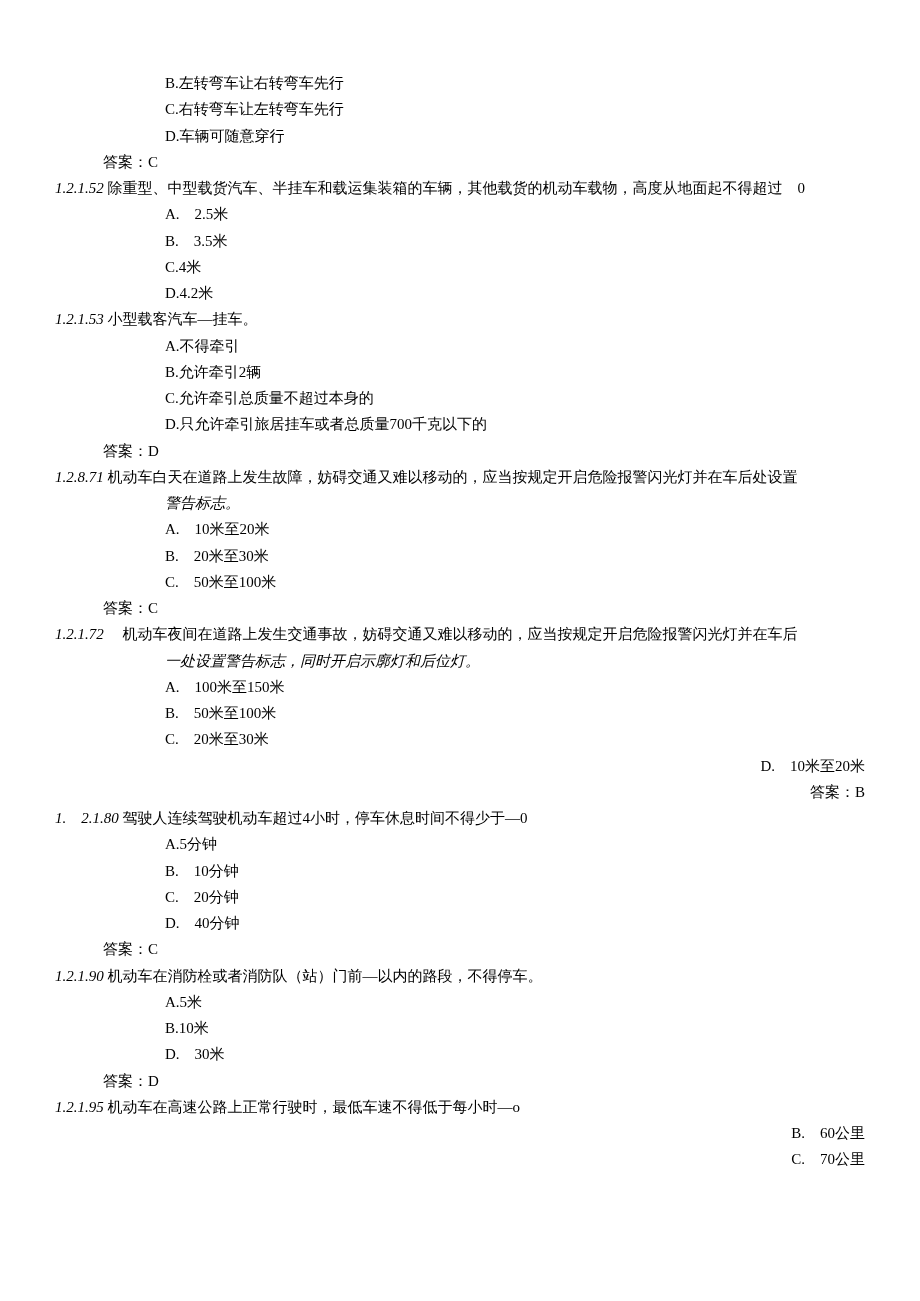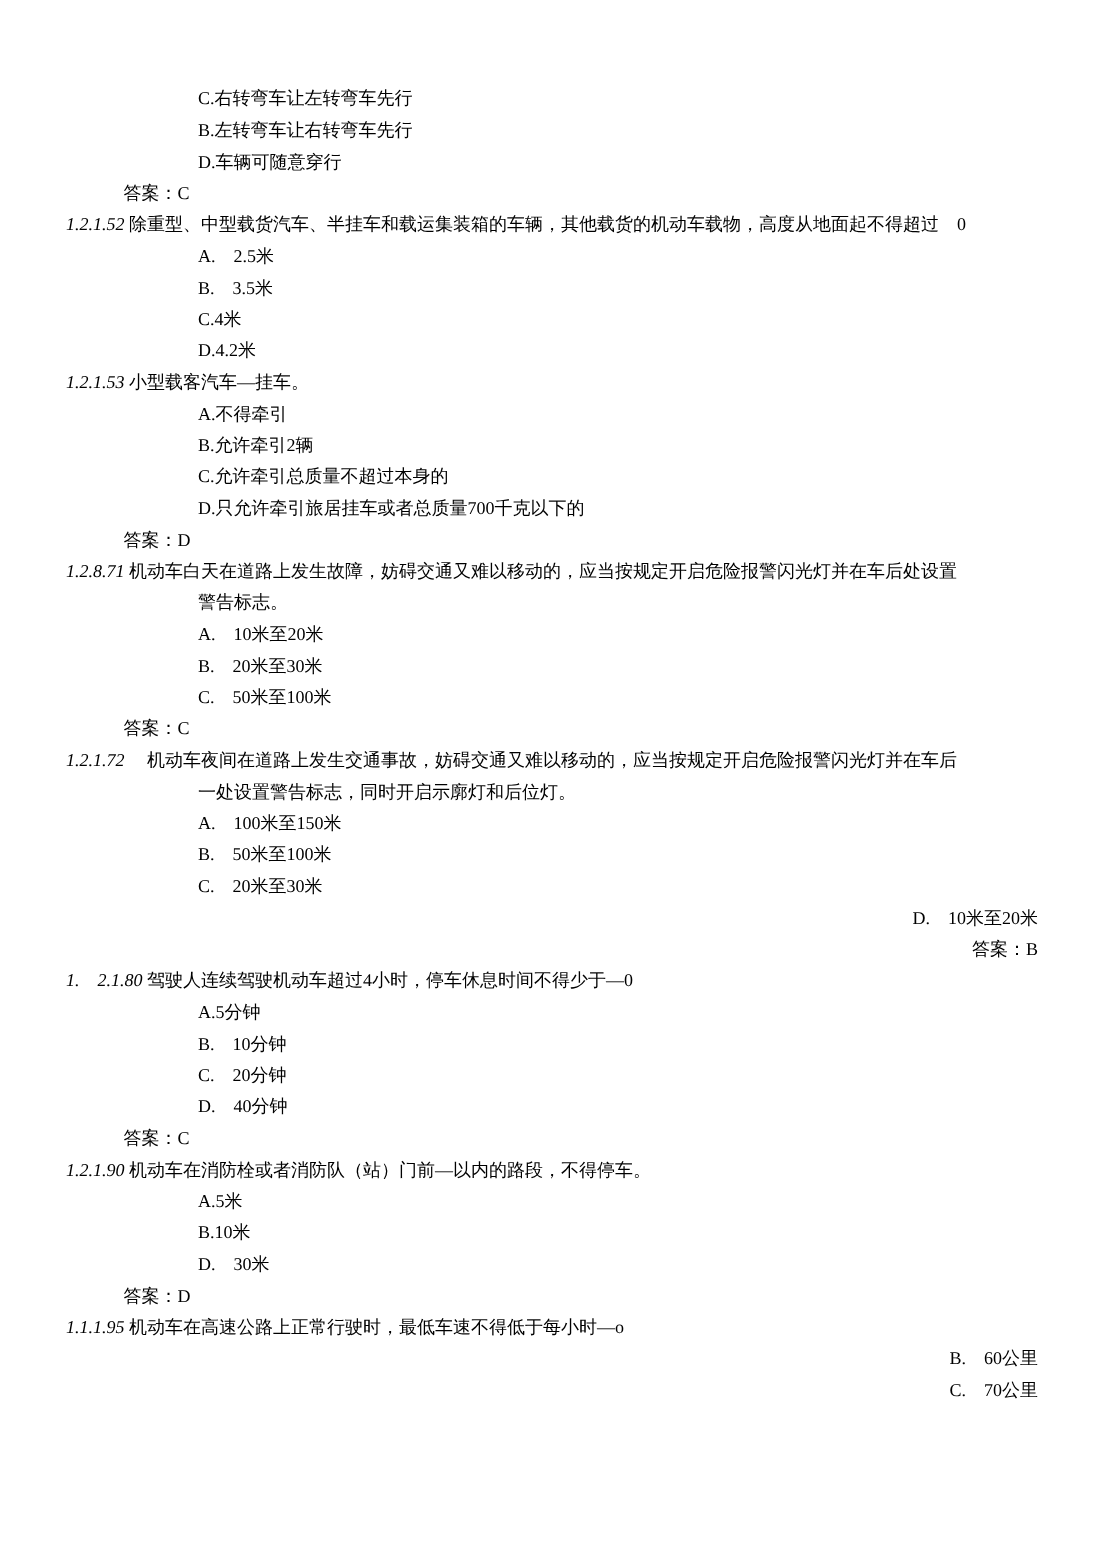--- a/index.html
+++ b/index.html
@@ -18,41 +18,42 @@
     font-style: italic;
   }
   .q-stem {
     display: inline;
   }
   .stem-line {
     margin-left: 0;
   }
   .stem-cont {
     margin-left: 110px;
+    font-style: italic;
   }
   .opt {
     margin-left: 110px;
   }
   .opt-indent {
     margin-left: 124px;
     text-align: right;
   }
   .ans {
     margin-left: 48px;
   }
   .blk {
     margin-bottom: 0;
   }
 </style>
 </head>
 <body>
 
 <div class="blk">
+  <div class="opt">B.左转弯车让右转弯车先行</div>
   <div class="opt">C.右转弯车让左转弯车先行</div>
-  <div class="opt">B.左转弯车让右转弯车先行</div>
   <div class="opt">D.车辆可随意穿行</div>
   <div class="ans">答案：C</div>
 </div>
 
 <div class="blk">
   <div class="stem-line">
     <span class="q-num">1.2.1.52</span>
     <span class="q-stem">除重型、中型载货汽车、半挂车和载运集装箱的车辆，其他载货的机动车载物，高度从地面起不得超过　0</span>
   </div>
   <div class="opt">A.　2.5米</div>
@@ -116,18 +117,18 @@
     <span class="q-stem">机动车在消防栓或者消防队（站）门前—以内的路段，不得停车。</span>
   </div>
   <div class="opt">A.5米</div>
   <div class="opt">B.10米</div>
   <div class="opt">D.　30米</div>
   <div class="ans">答案：D</div>
 </div>
 
 <div class="blk">
   <div class="stem-line">
-    <span class="q-num">1.1.1.95</span>
+    <span class="q-num">1.2.1.95</span>
     <span class="q-stem">机动车在高速公路上正常行驶时，最低车速不得低于每小时—o</span>
   </div>
   <div class="opt-indent">B.　60公里</div>
   <div class="opt-indent">C.　70公里</div>
 </div>
 
 </body></html>

